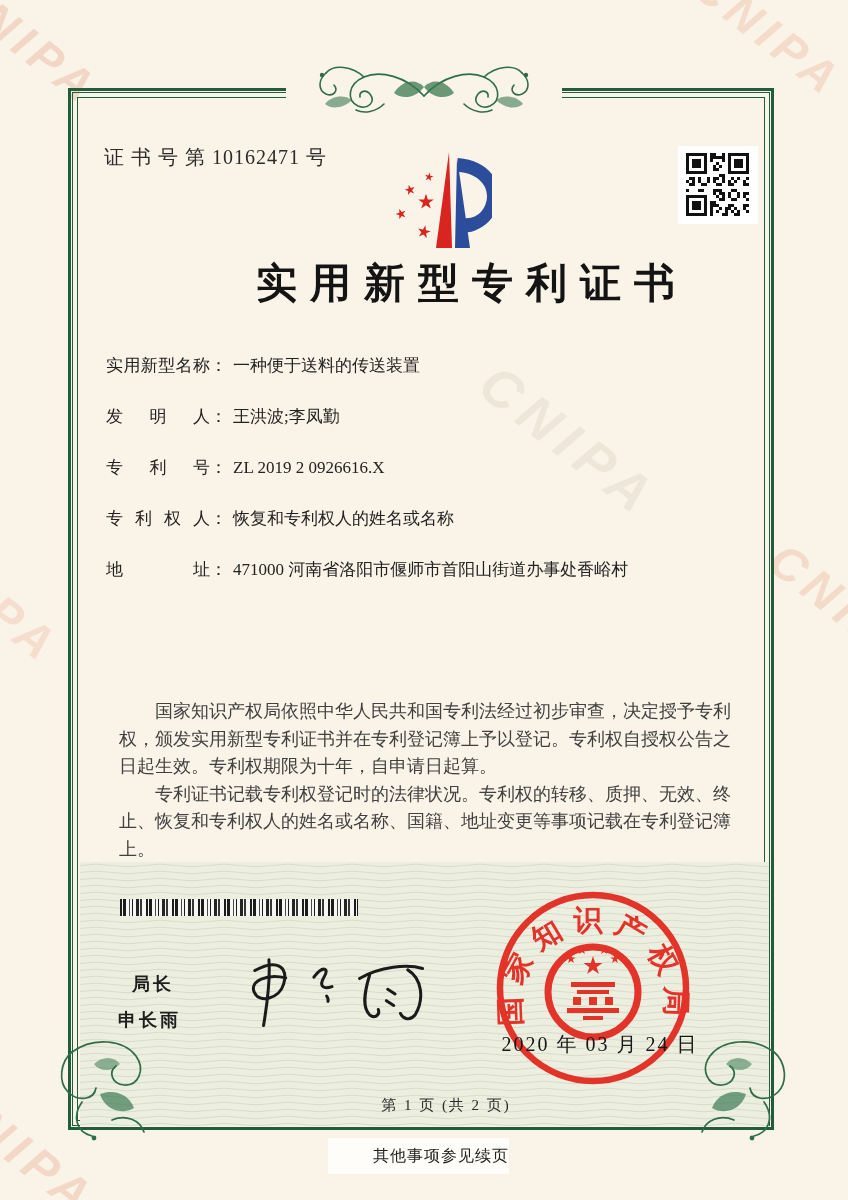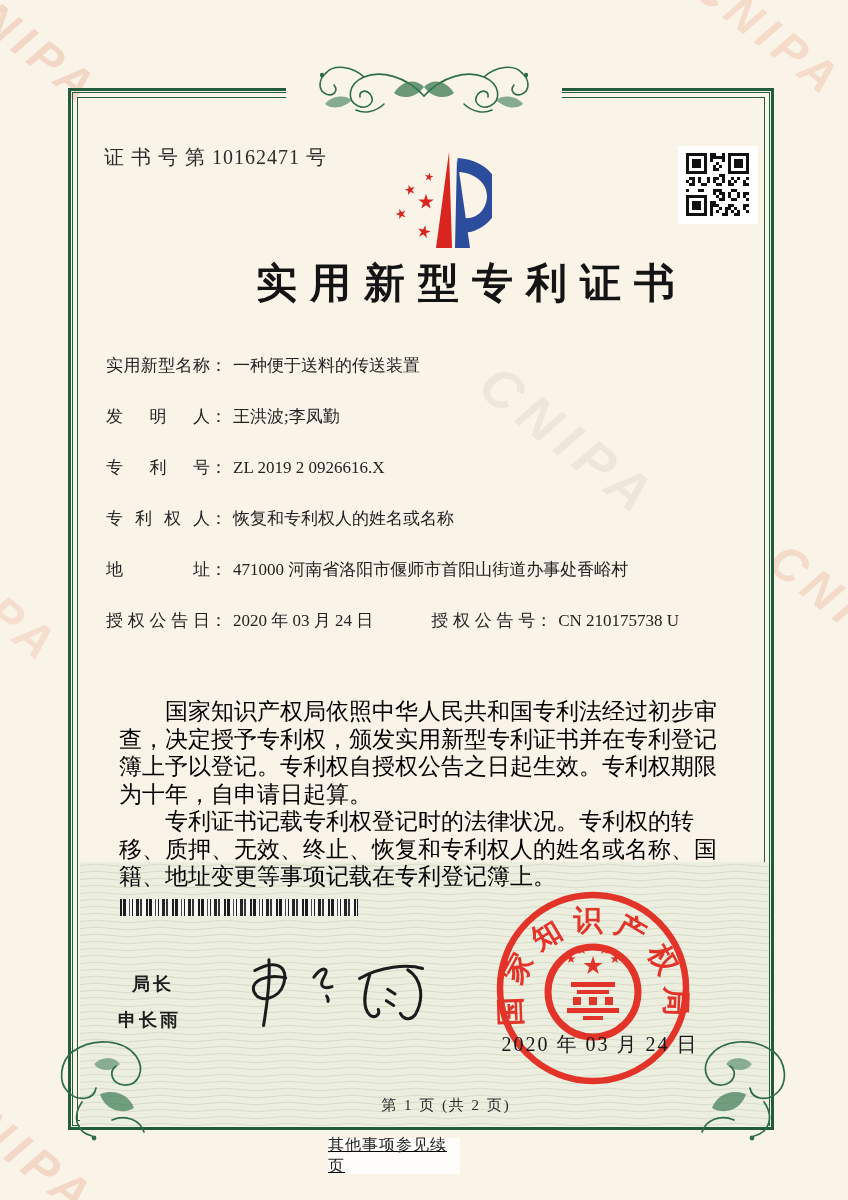--- a/index.html
+++ b/index.html
@@ -37,22 +37,22 @@
       font-size:41px;font-weight:600;color:#141414;letter-spacing:13px;text-indent:13px;}
 
   
   .fields{position:absolute;left:106px;top:356px;width:630px;font-size:17px;color:#222;}
   .frow{height:20px;line-height:20px;margin-bottom:31px;white-space:nowrap;}
   .flabel{display:inline-block;width:104px;text-align:justify;text-align-last:justify;vertical-align:baseline;}
   .fvalue{margin-left:6px;}
   .grant-b{margin-left:58px;}
 
   
-  .paras{position:absolute;left:119px;top:698px;width:612px;font-size:23px;
-      line-height:27.5px;color:#000000;}
+  .paras{position:absolute;left:119px;top:698px;width:612px;font-size:18px;
+      line-height:27.5px;color:#404040;}
   .paras p{margin:0;text-indent:2em;}
 
   
   .wave{position:absolute;left:80px;top:862px;width:689px;height:264px;}
   .wave svg{position:absolute;inset:0;}
 
   .barcode{position:absolute;left:120px;top:899px;width:238px;height:17px;
       background:repeating-linear-gradient(90deg,
         #1c1c1c 0 2px,#f6f6f2 2px 3px,#1c1c1c 3px 6px,#f6f6f2 6px 9px,
         #4a4a4a 9px 10px,#f6f6f2 10px 12px,#1c1c1c 12px 13px,#f6f6f2 13px 16px,
@@ -64,22 +64,22 @@
       font-family:"Liberation Sans","DejaVu Sans",sans-serif;font-weight:600;letter-spacing:3px;}
   .signature{position:absolute;left:228px;top:944px;width:208px;height:100px;}
 
   .seal{position:absolute;left:493px;top:888px;width:200px;height:200px;opacity:.93;}
   .seal-date{position:absolute;left:500px;top:1031px;width:200px;text-align:center;
       font-size:20px;color:#161616;letter-spacing:2px;}
 
   .page-no{position:absolute;left:0;top:1096px;width:848px;text-align:center;
       font-size:15px;color:#2b2b2b;letter-spacing:2px;margin-left:22px;}
 
-  .cont-box{position:absolute;left:328px;top:1138px;width:132px;height:36px;background:#fffdf9;
-      display:flex;align-items:center;justify-content:flex-end;text-decoration:underline;}
+  .cont-box{position:absolute;left:328px;top:1138px;width:181px;height:36px;background:#fffdf9;
+      display:flex;align-items:center;justify-content:flex-end;}
   .cont-box span{font-size:16px;color:#222;letter-spacing:1px;}
 </style>
 </head>
 <body>
 
 <div class="page">
 
   <div class="wm wm-tl">CNIPA</div>
   <div class="wm wm-tr">CNIPA</div>
   <div class="wm wm-ml">CNIPA</div>
@@ -183,23 +183,20 @@
       <span class="flabel">发明人</span><span>：</span><span class="fvalue">王洪波;李凤勤</span>
     </div>
     <div class="frow">
       <span class="flabel">专利号</span><span>：</span><span class="fvalue">ZL 2019 2 0926616.X</span>
     </div>
     <div class="frow">
       <span class="flabel">专利权人</span><span>：</span><span class="fvalue">恢复和专利权人的姓名或名称</span>
     </div>
     <div class="frow">
       <span class="flabel">地址</span><span>：</span><span class="fvalue">471000 河南省洛阳市偃师市首阳山街道办事处香峪村</span>
-    </div>
-    <div class="frow">
-      <span class="flabel">授权公告日</span><span>：</span><span class="fvalue">2020 年 03 月 24 日</span><span class="grant-b"><span class="flabel">授权公告号</span><span>：</span><span class="fvalue">CN 210175738 U</span></span>
     </div>
   </div>
 
   <div class="paras">
     <p>国家知识产权局依照中华人民共和国专利法经过初步审查，决定授予专利权，颁发实用新型专利证书并在专利登记簿上予以登记。专利权自授权公告之日起生效。专利权期限为十年，自申请日起算。</p>
     <p>专利证书记载专利权登记时的法律状况。专利权的转移、质押、无效、终止、恢复和专利权人的姓名或名称、国籍、地址变更等事项记载在专利登记簿上。</p>
   </div>
 
   <div class="barcode"></div>
 

